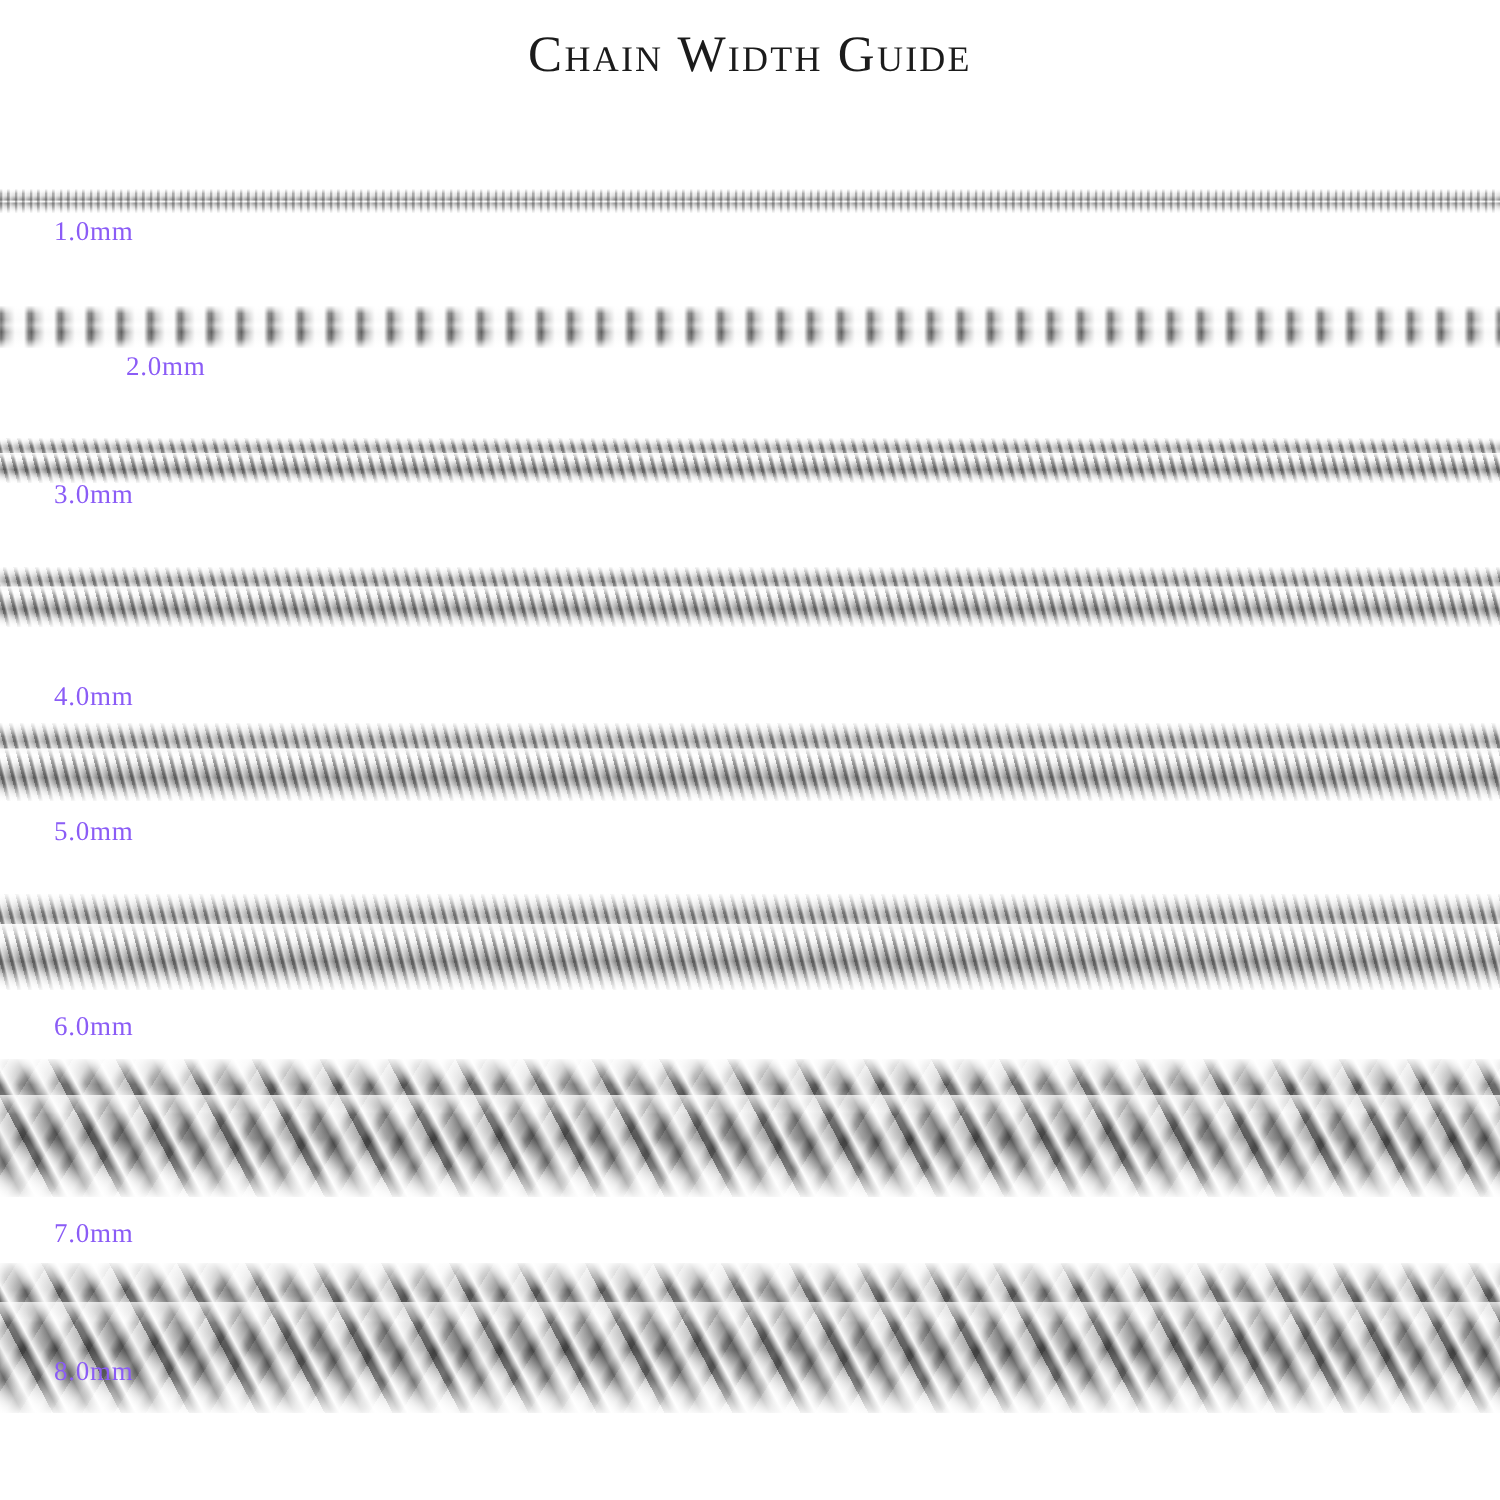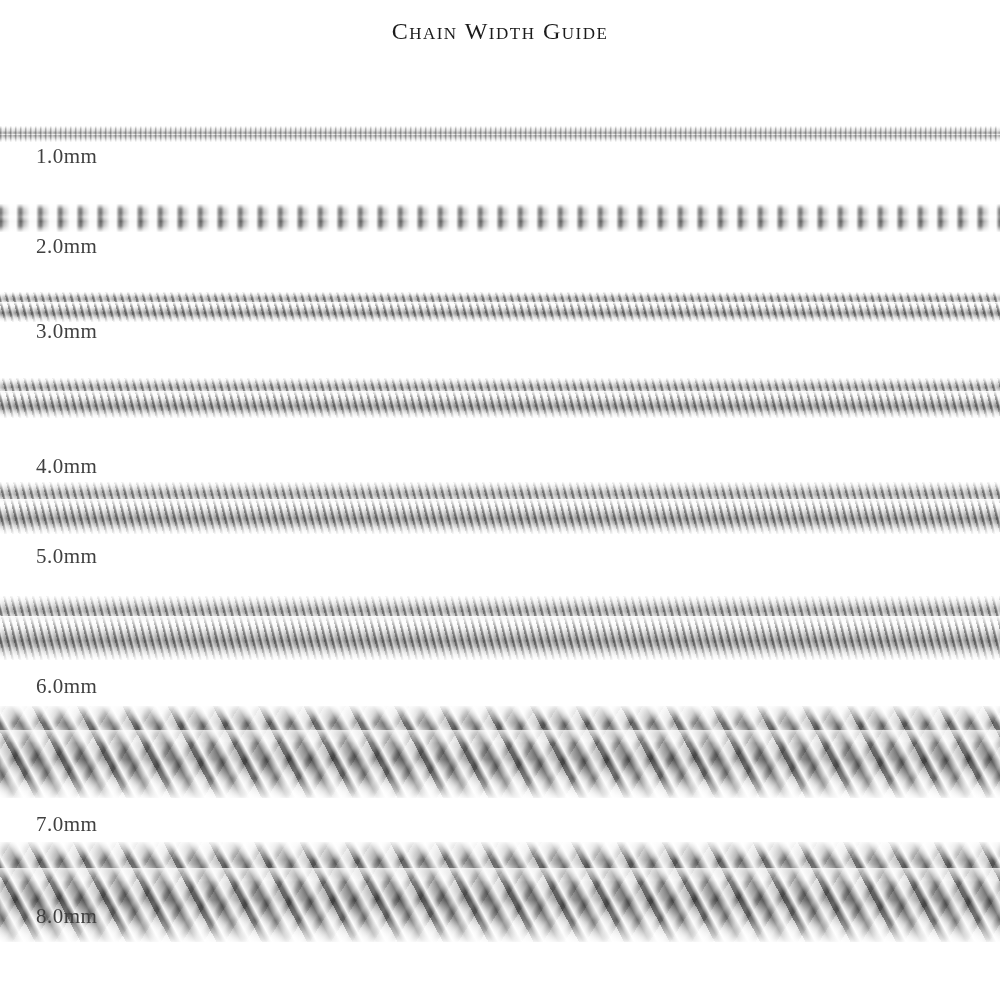--- a/index.html
+++ b/index.html
@@ -19,43 +19,43 @@
     inset: 0;
     background: #ffffff;
   }
   #title {
     position: absolute;
     top: 18px;
     left: 0;
     width: 1000px;
     text-align: center;
     font-family: "Liberation Serif", serif;
-    font-size: 24px;
+    font-size: 34px;
     letter-spacing: 1.5px;
     color: #1b1b1b;
     font-variant: small-caps;
     white-space: nowrap;
   }
   .chain-row {
     position: absolute;
     left: 0;
     width: 1000px;
   }
   .chain-band {
     position: absolute;
     left: 0;
     width: 1000px;
     overflow: hidden;
   }
   .chain-label {
     position: absolute;
     left: 36px;
     font-family: "Liberation Serif", serif;
-    font-size: 21px;
-    color: #404040;
+    font-size: 18px;
+    color: #8b5cf6;
     letter-spacing: 0.5px;
     white-space: nowrap;
   }
 
   
   .band-inner {
     position: absolute;
     left: -10px;
     width: 1020px;
     top: 0;
@@ -210,21 +210,21 @@
         <div class="chain-label" style="top: 144px;">1.0mm</div>
       </div>
       <div class="chain-row">
         <div class="chain-band type-box" style="top: 204px; height: 28px;">
           <div class="band-inner">
             <div class="beads"></div>
             <div class="edge-shade-top"></div>
             <div class="edge-shade"></div>
           </div>
         </div>
-        <div class="chain-label" style="top: 234px;">2.0mm</div>
+        <div class="chain-label" style="top: 234px; margin-left: 48px;">2.0mm</div>
       </div>
       <div class="chain-row">
         <div class="chain-band type-snake" style="top: 292px; height: 30px;">
           <div class="band-inner">
             <div class="beads"></div>
             <div class="hilite"></div>
             <div class="edge-shade-top"></div>
             <div class="edge-shade"></div>
           </div>
         </div>

